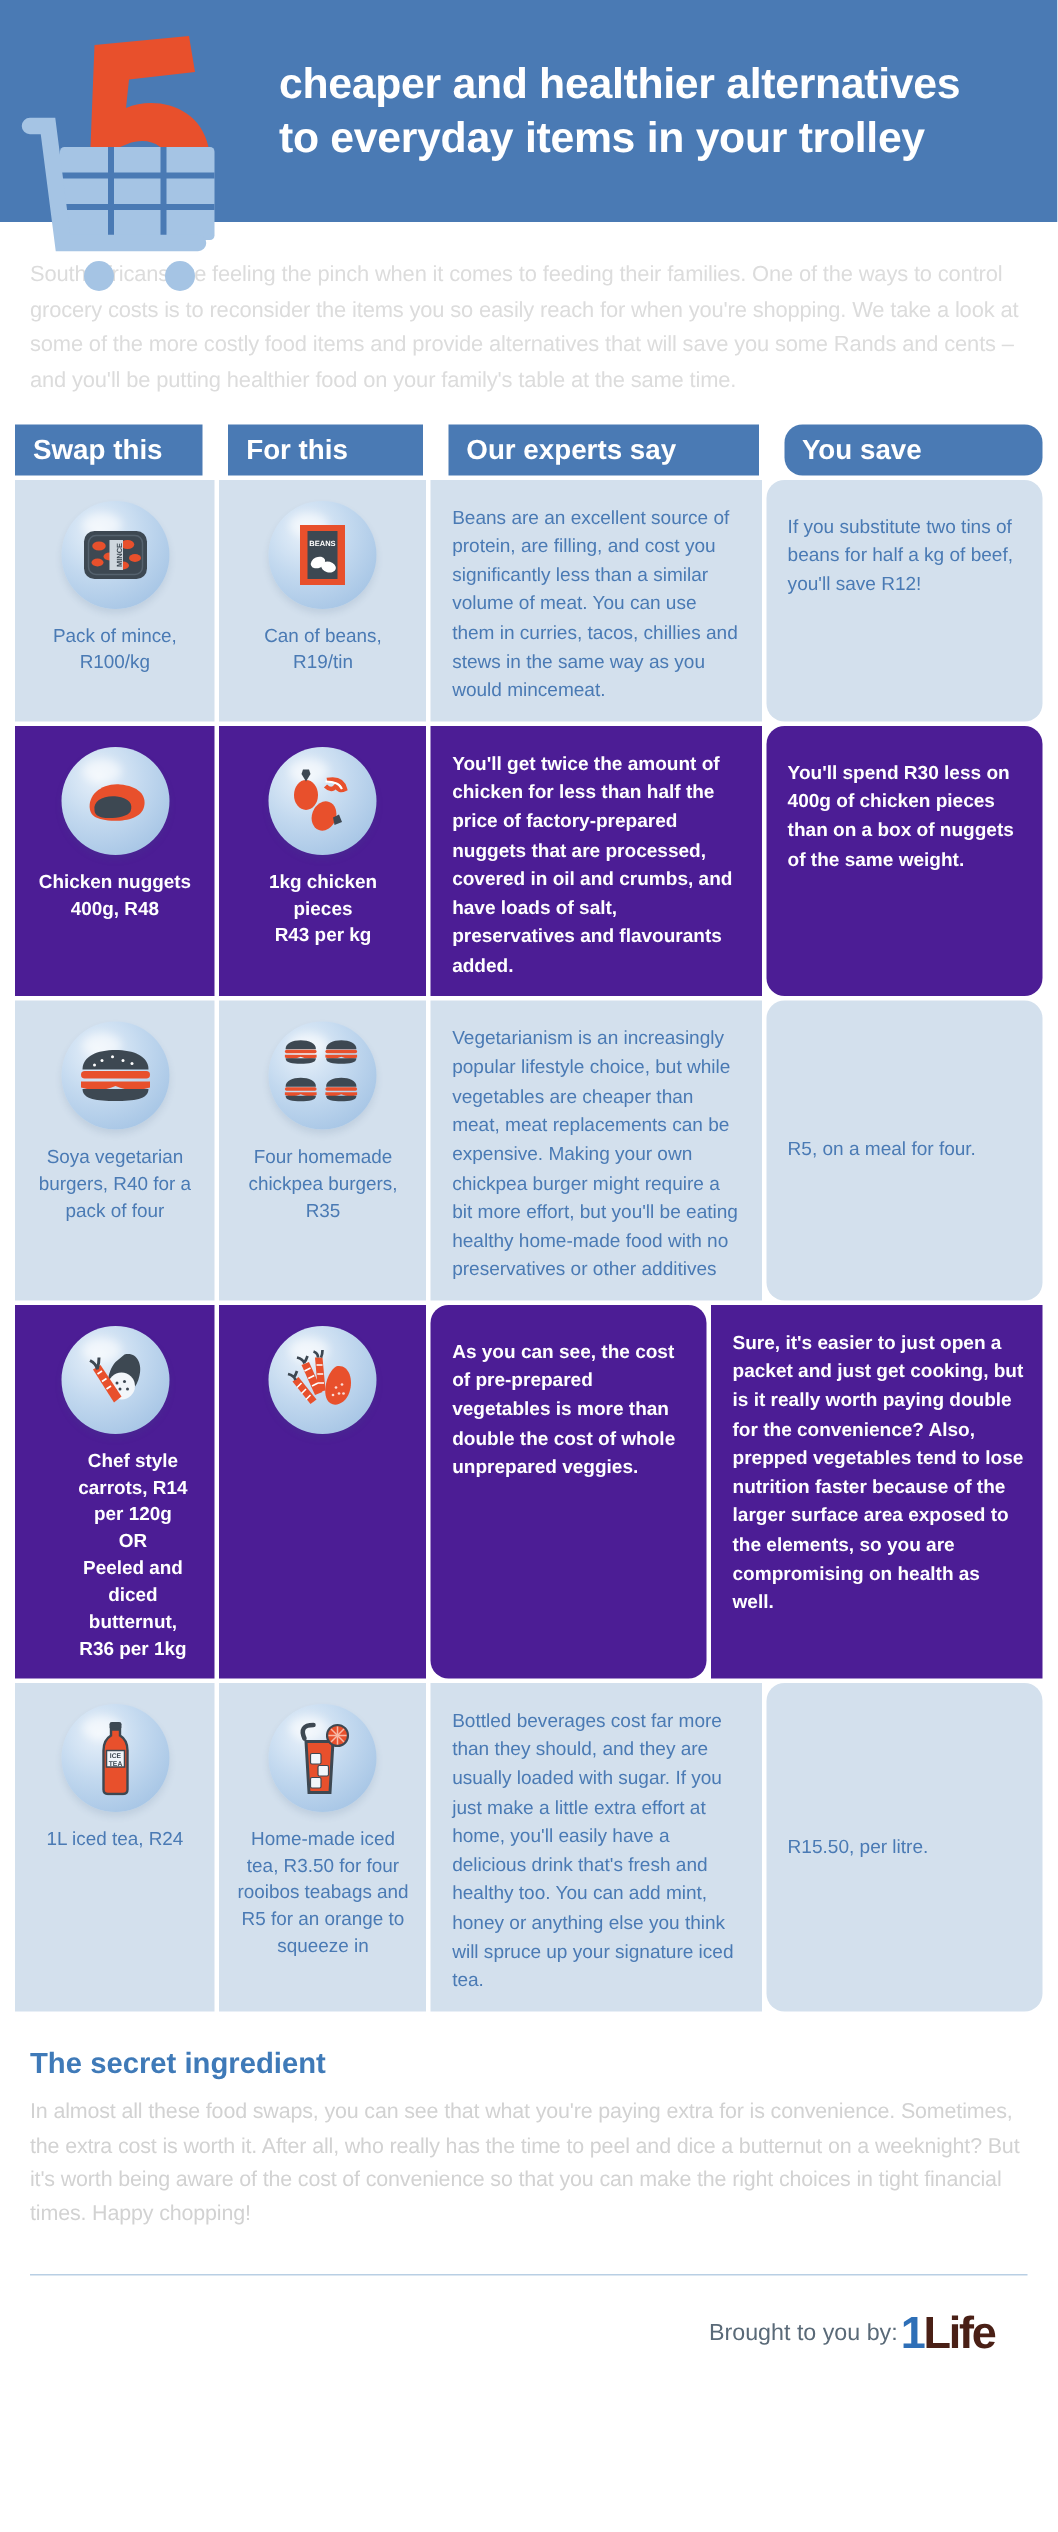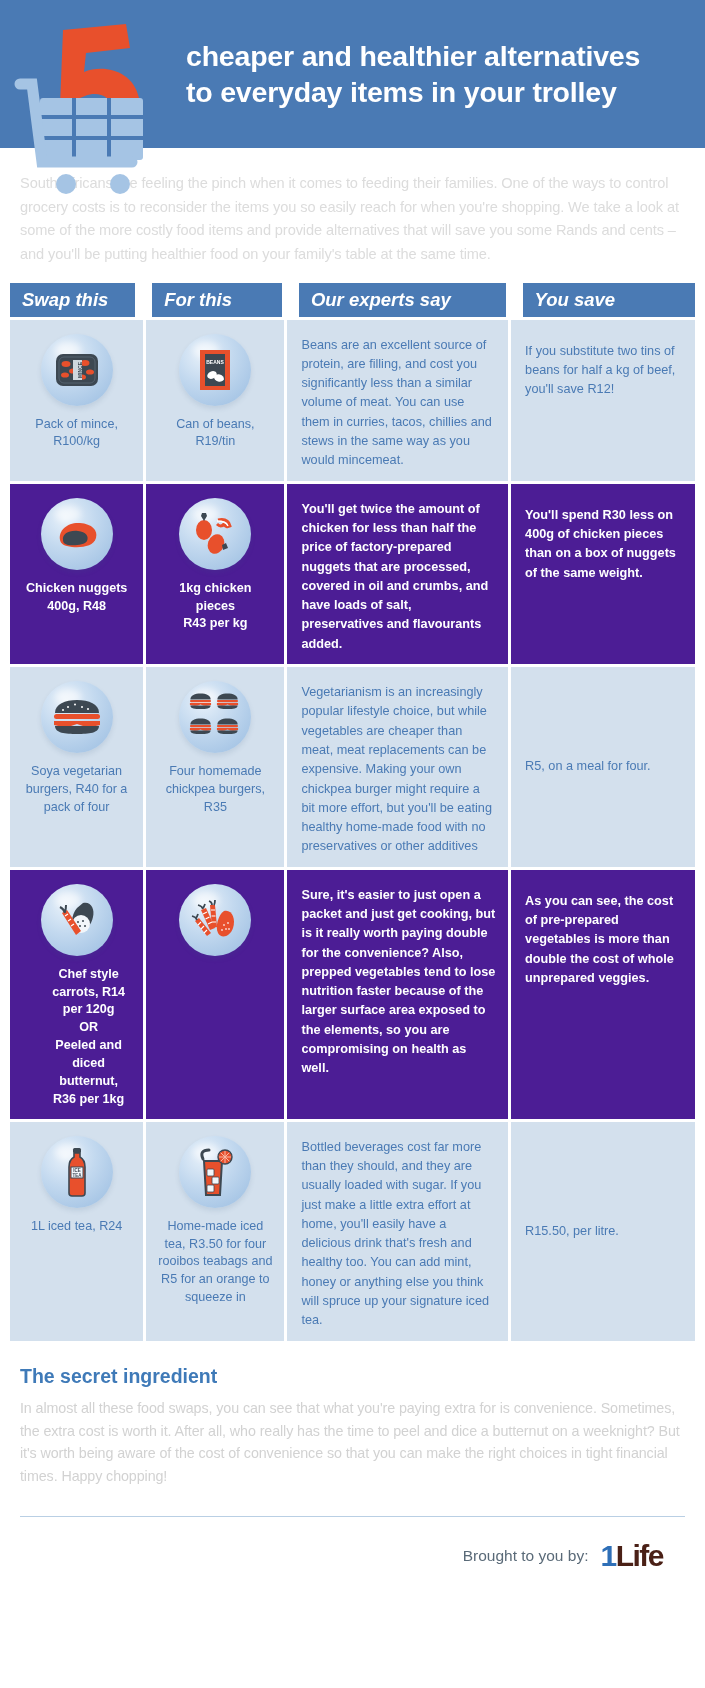--- a/index.html
+++ b/index.html
@@ -46,37 +46,36 @@
     letter-spacing: -0.1px;
     border-radius: 21px;
   }
 
   
   .table { width: 705px; padding: 0 10px; }
   .thead {
     display: flex;
     background: transparent;
     gap: 17px;
-    font-style: italic;
   }
   .thead .th {
     background: #4a7ab4;
     color: #fff;
     font-size: 18.5px;
     font-weight: bold;
     padding: 7px 0 7px 12px;
     height: 34px;
     display: flex;
     align-items: center;
   }
   .row { display: flex; gap: 3px; margin-top: 3px; }
   .c1 { width: 134px; }
   .c2 { width: 139px; }
   .c3 { width: 222px; }
-  .c4 { width: 185px; }
+  .c4 { width: 185px; border-radius: 12px; }
 
   .cell { padding: 10px 12px; }
   .row.light .cell { background: #d3e0ed; }
   .row.dark  .cell { background: #4c1d95; font-weight: bold; }
 
   .swapcell {
     display: flex;
     flex-direction: column;
     align-items: center;
     justify-content: flex-start;
@@ -146,21 +145,21 @@
   .divider {
     margin: 28px 0 0 0;
     height: 1px;
     background: #b9cfe4;
   }
   .brought {
     display: flex;
     align-items: center;
     justify-content: flex-end;
     padding: 22px 22px 0 0;
-    gap: 12px;
+    gap: 2px;
   }
   .brought-label { color: #5a6a78; font-size: 15.5px; }
   .logo { display: flex; align-items: baseline; font-weight: bold; font-size: 30px; letter-spacing: -1.5px; }
   .logo .one { color: #2e6fb7; }
   .logo .life { color: #4a2016; }
 </style>
 </head>
 <body>
 
 <div class="page">
@@ -395,22 +394,22 @@
               </g>
               <g stroke="#3d4852" stroke-width="1.8" fill="none">
                 <path d="M19 4 q3 1 3 4 M25 3 q0 3 -1 5"></path>
                 <path d="M8 8 q4 1 5 4 M15 7 q-1 3 -2 4"></path>
                 <path d="M2 19 q4 1 5 4 M8 17 q-1 3 -2 4"></path>
               </g>
             </g>
           </svg>
         </div>
       </div>
+      <div class="cell c4 save top">As you can see, the cost of pre-prepared vegetables is more than double the cost of whole unprepared veggies.</div>
       <div class="cell c3 expert">Sure, it's easier to just open a packet and just get cooking, but is it really worth paying double for the convenience? Also, prepped vegetables tend to lose nutrition faster because of the larger surface area exposed to the elements, so you are compromising on health as well.</div>
-      <div class="cell c4 save top">As you can see, the cost of pre-prepared vegetables is more than double the cost of whole unprepared veggies.</div>
     </div>
 
     <div class="row light">
       <div class="cell c1 swapcell">
         <div class="bubble">
           <svg width="26" height="50" viewBox="0 0 26 50">
             <rect x="9" y="1" width="8" height="5" rx="1.5" fill="#3d4852"></rect>
             <path d="M10 6 h6 v4 q5 3 5 10 v26 q0 3 -3 3 h-10 q-3 0 -3 -3 v-26 q0 -7 5 -10 z" fill="#e8502c" stroke="#3d4852" stroke-width="1.6"></path>
             <rect x="7" y="20" width="12" height="11" fill="#f2f6fa" stroke="#3d4852" stroke-width="1"></rect>
             <text x="13" y="25" font-size="4.5" fill="#3d4852" text-anchor="middle" font-family="'Liberation Sans',sans-serif" font-weight="bold">ICE</text>

